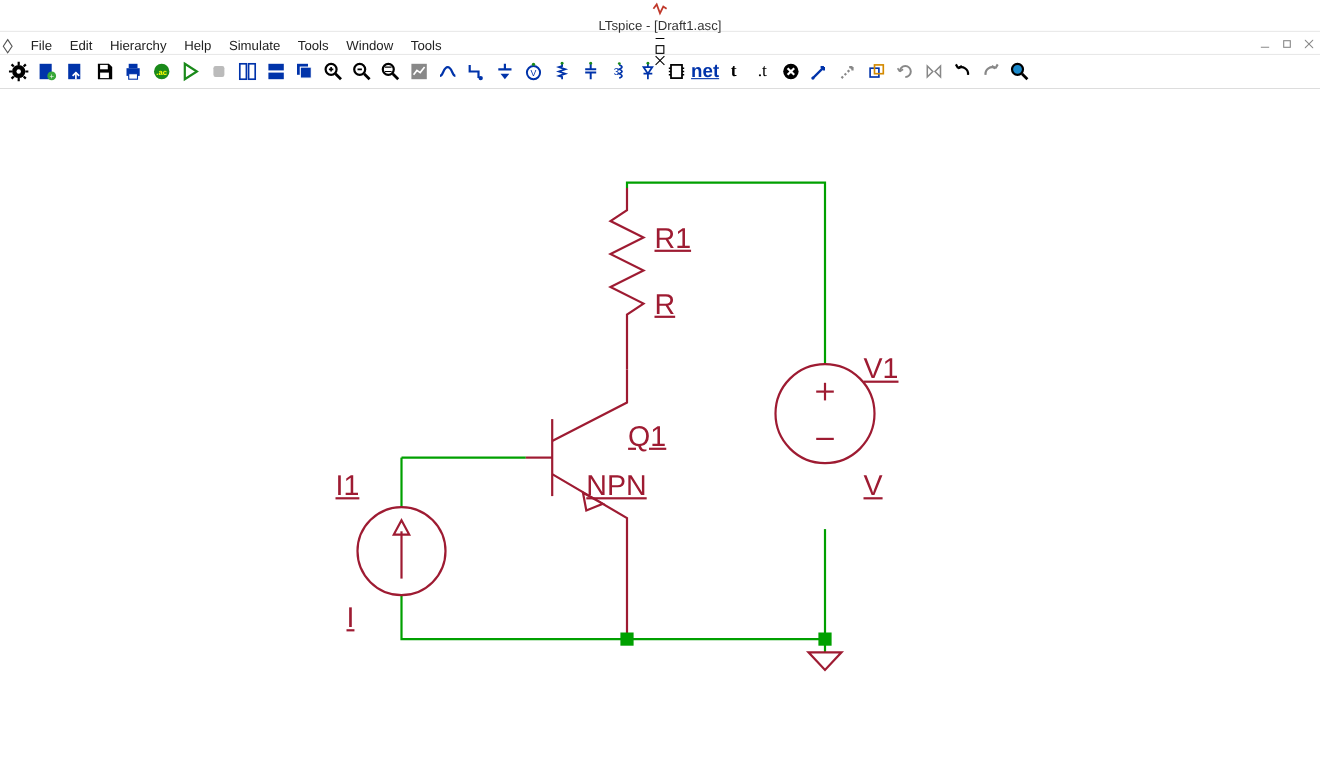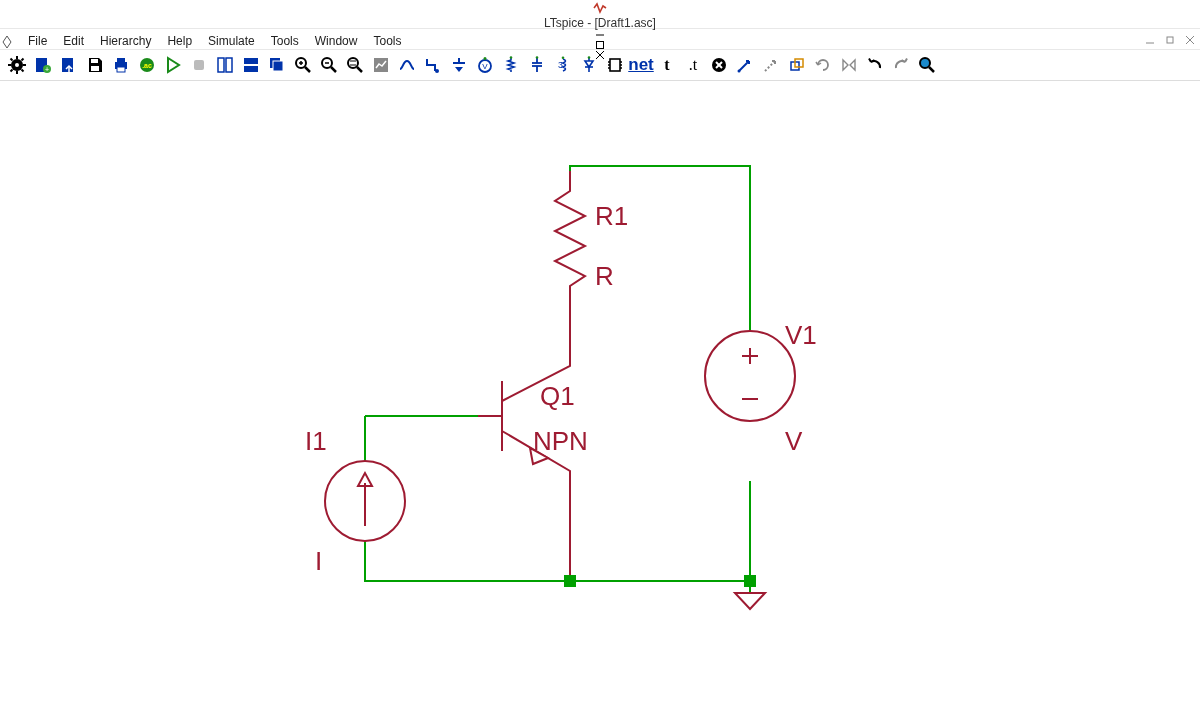--- a/index.html
+++ b/index.html
@@ -9,21 +9,21 @@
   .titlebar .spacer{flex:1;}
   .winbtn{width:44px;height:28px;display:flex;align-items:center;justify-content:center;color:#222;}
   .menubar{height:20px;display:flex;align-items:flex-end;padding:0 0;gap:0;border-bottom:1px solid #e8e8e8;}
   .menubar .mdiicon{width:14px;height:14px;margin-right:6px;display:flex;}
   .menuitem{padding:1px 8px;color:#222;}
   .mdibtns{margin-left:auto;display:flex;}
   .mdibtn{width:20px;height:18px;display:flex;align-items:center;justify-content:center;color:#888;}
   .toolbar{height:26px;display:flex;align-items:center;padding:2px 4px;gap:0;border-bottom:1px solid #ddd;}
   .tbtn{width:26px;height:24px;display:flex;align-items:center;justify-content:center;color:#000;}
   .canvas{position:relative;width:1200px;height:632px;background:#fff;}
-  .complabel{position:absolute;font-family:Arial,sans-serif;font-size:26px;color:#9E1B32;}
+  .complabel{position:absolute;font-family:Arial,sans-serif;font-size:26px;color:#9E1B32;text-decoration:underline;}
   .node{position:absolute;width:12px;height:12px;background:#00a000;transform:translate(-6px,-6px);}
 </style>
 </head>
 <body>
 
 <div class="titlebar">
   <span class="appicon">
     <svg width="16" height="16" viewBox="0 0 16 16">
         <path d="M2 8 L5 4 L8 12 L11 6 L14 8" stroke="#C0392B" stroke-width="1.6" fill="none"></path>
       </svg>
@@ -363,19 +363,19 @@
 
       <path d="M735 512 L765 512 L750 528 Z"></path>
     </g>
   </svg>
 
   <div class="node" style="left:570px;top:500px"></div>
   <div class="node" style="left:750px;top:500px"></div>
 
   <div class="complabel" style="left:595px;top:120px">R1</div>
   <div class="complabel" style="left:595px;top:180px">R</div>
-  <div class="complabel" style="left:540px;top:300px">Q1</div>
+  <div class="complabel" style="left:571px;top:300px">Q1</div>
   <div class="complabel" style="left:533px;top:345px">NPN</div>
   <div class="complabel" style="left:305px;top:345px">I1</div>
   <div class="complabel" style="left:315px;top:465px">I</div>
   <div class="complabel" style="left:785px;top:239px">V1</div>
   <div class="complabel" style="left:785px;top:345px">V</div>
 </div>
 
 </body></html>

